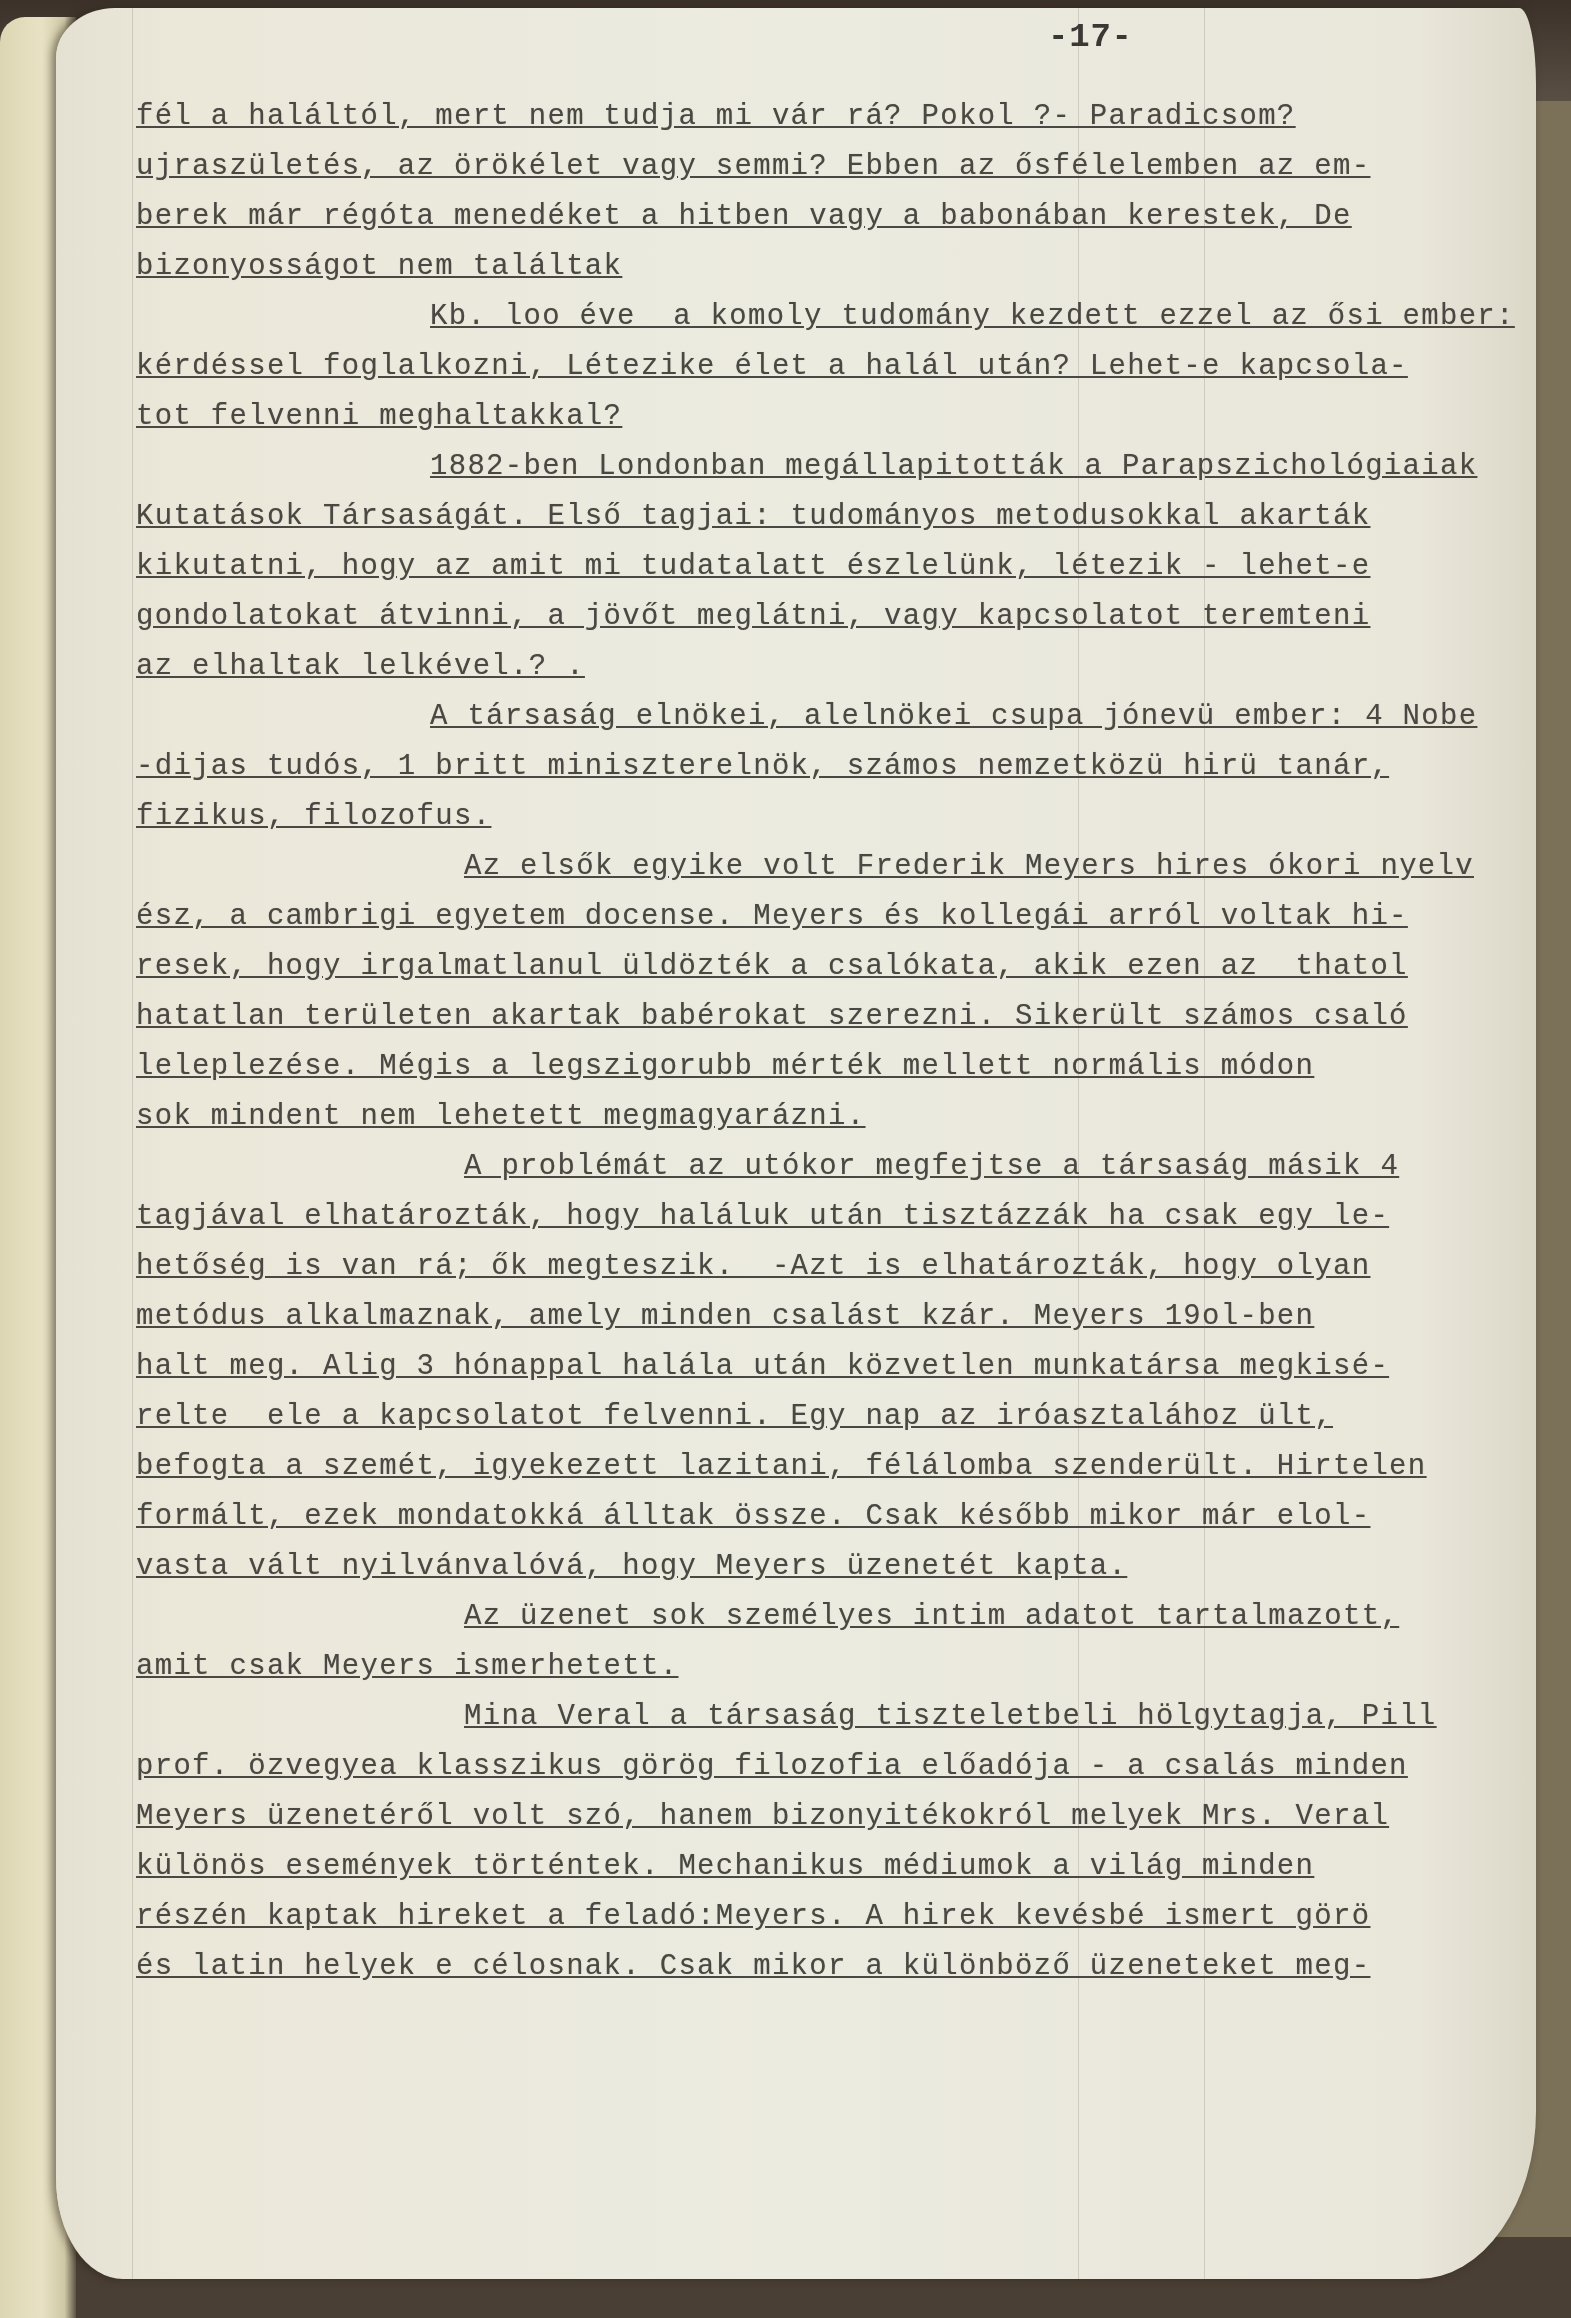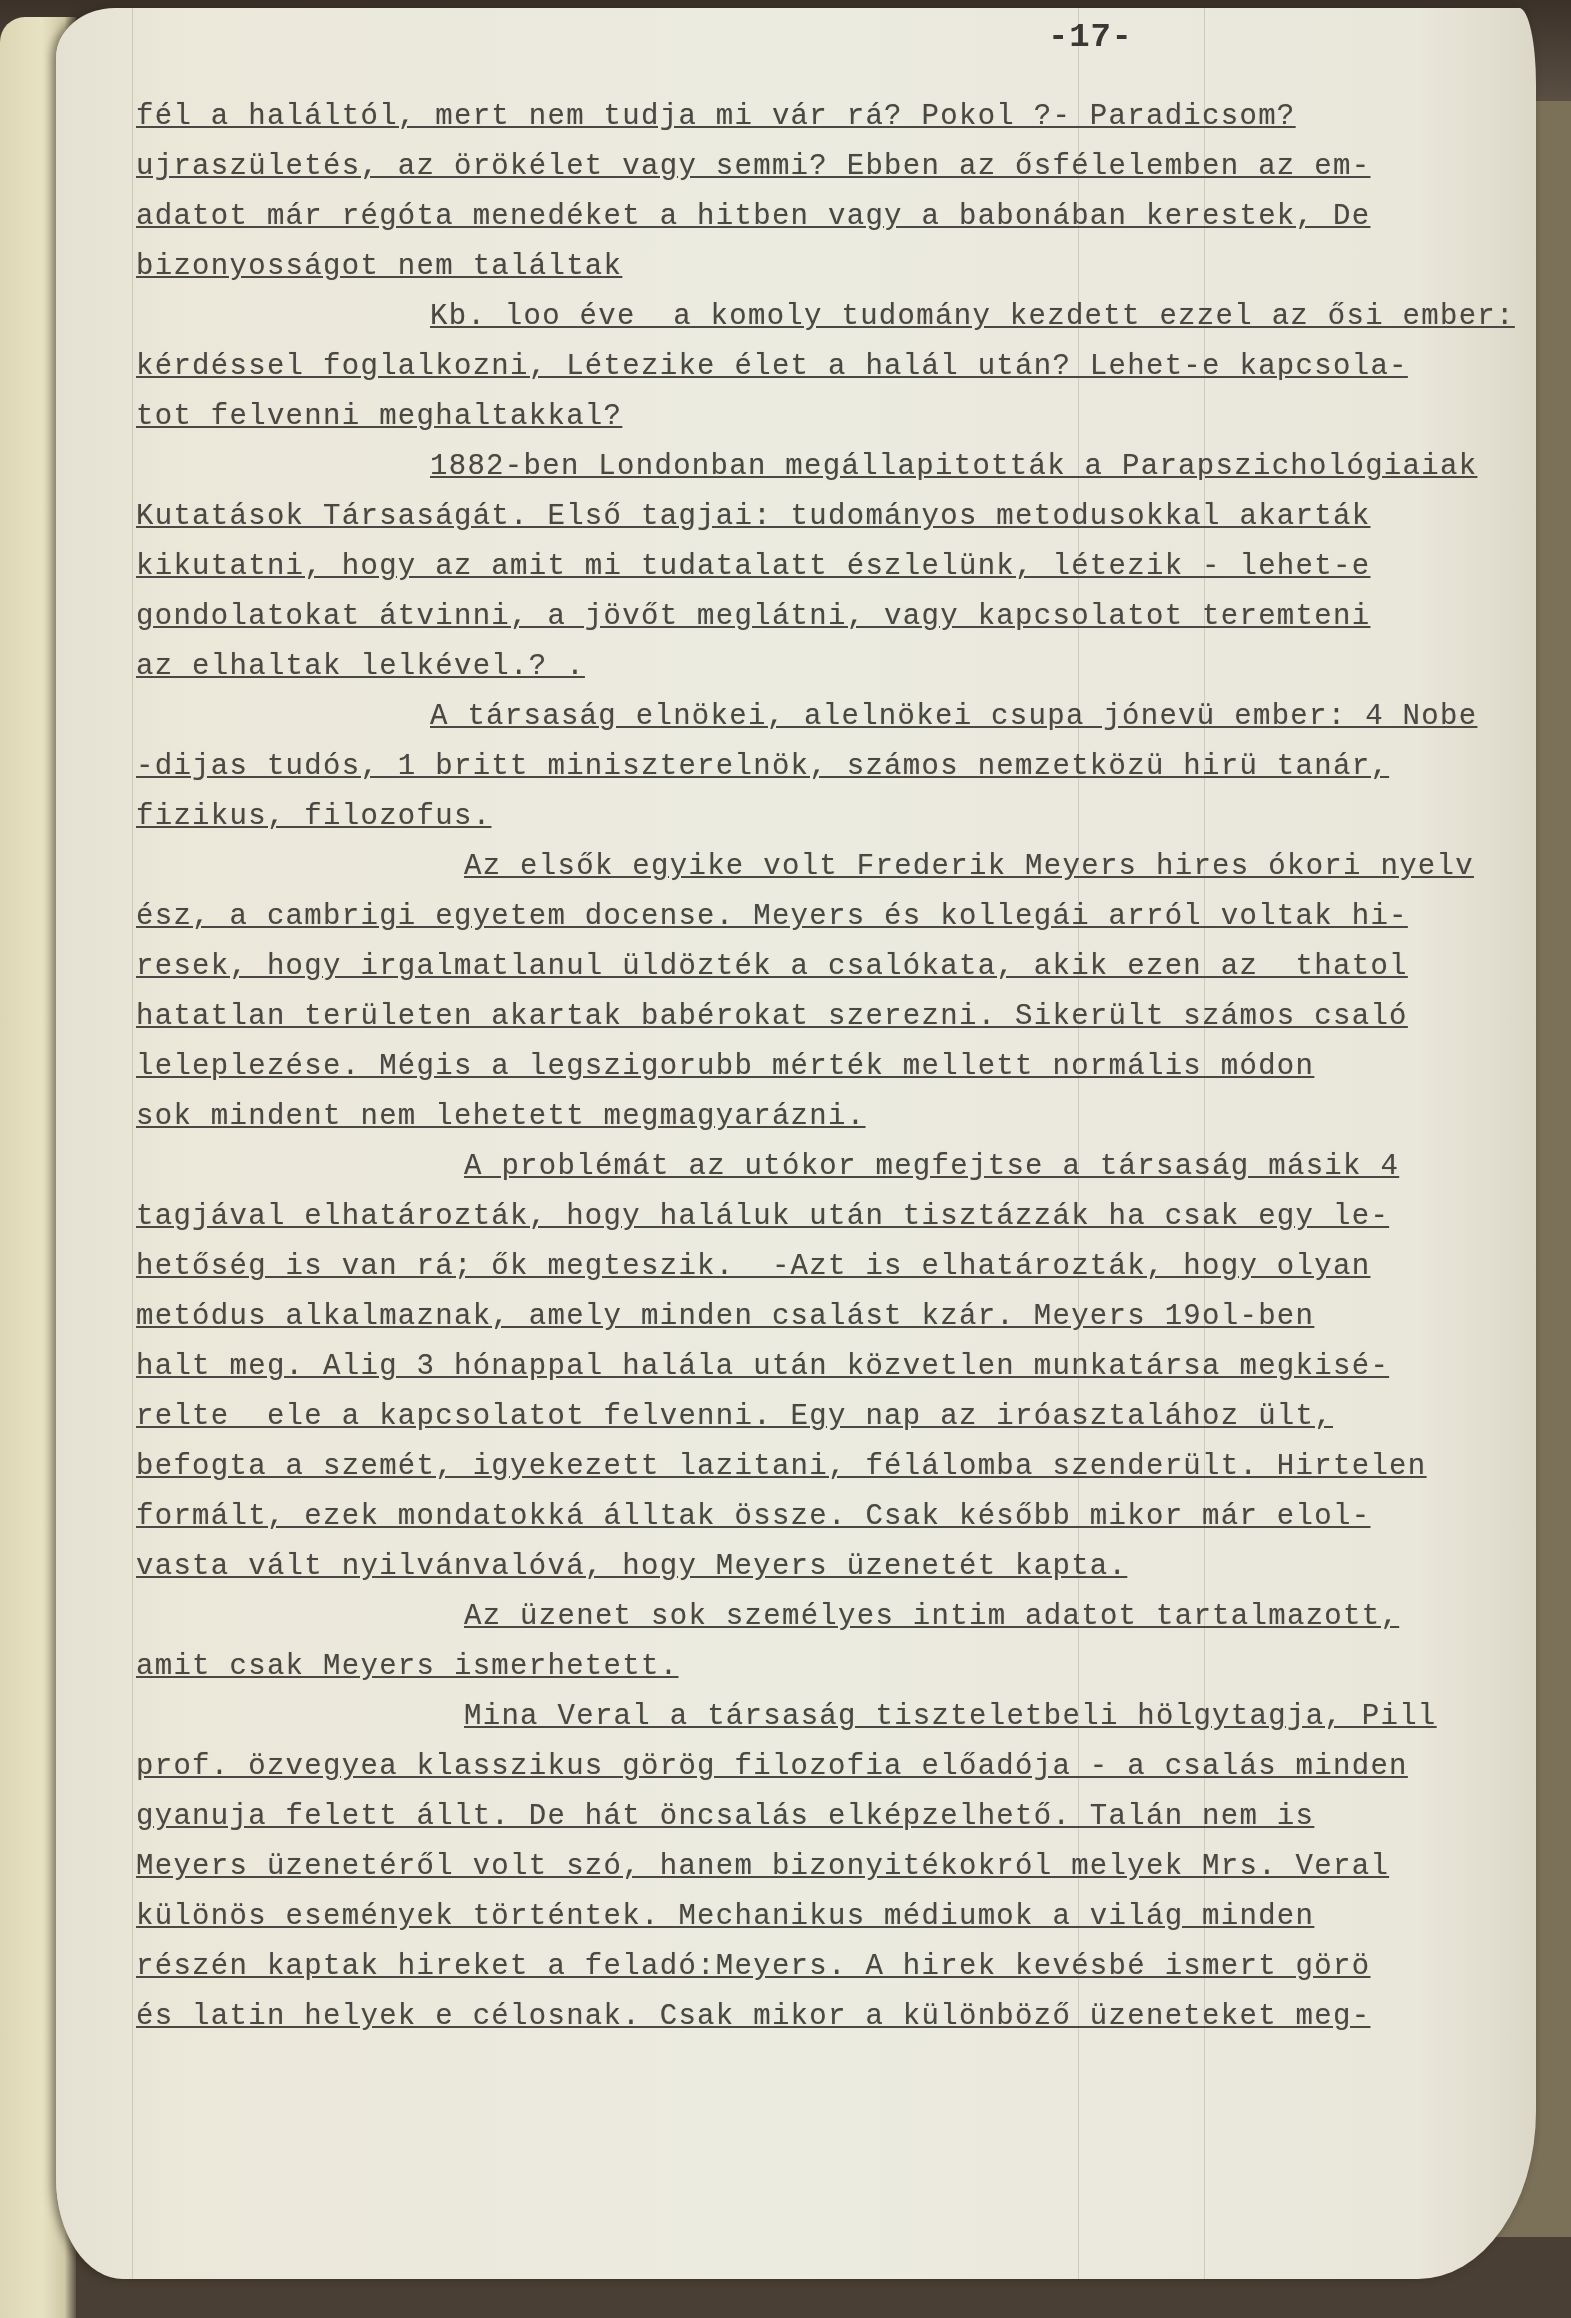--- a/index.html
+++ b/index.html
@@ -62,21 +62,21 @@
 <div class="page">
   <div class="margin-line" style="left:76px"></div>
   <div class="margin-line" style="left:1022px"></div>
   <div class="margin-line" style="left:1148px"></div>
 
   <div class="page-number">-17-</div>
 
   <div class="text-block">
     <div class="line">fél a haláltól, mert nem tudja mi vár rá? Pokol ?- Paradicsom?</div>
     <div class="line">ujraszületés, az örökélet vagy semmi? Ebben az ősfélelemben az em-</div>
-    <div class="line">adatot már régóta menedéket a hitben vagy a babonában kerestek, De</div>
+    <div class="line">berek már régóta menedéket a hitben vagy a babonában kerestek, De</div>
     <div class="line">bizonyosságot nem találtak</div>
     <div class="line indent-1">Kb. loo éve  a komoly tudomány kezdett ezzel az ősi ember:</div>
     <div class="line">kérdéssel foglalkozni, Létezike élet a halál után? Lehet-e kapcsola-</div>
     <div class="line">tot felvenni meghaltakkal?</div>
     <div class="line indent-1">1882-ben Londonban megállapitották a Parapszichológiaiak</div>
     <div class="line">Kutatások Társaságát. Első tagjai: tudományos metodusokkal akarták</div>
     <div class="line">kikutatni, hogy az amit mi tudatalatt észlelünk, létezik - lehet-e</div>
     <div class="line">gondolatokat átvinni, a jövőt meglátni, vagy kapcsolatot teremteni</div>
     <div class="line">az elhaltak lelkével.? .</div>
     <div class="line indent-1">A társaság elnökei, alelnökei csupa jónevü ember: 4 Nobe</div>
@@ -94,20 +94,19 @@
     <div class="line">metódus alkalmaznak, amely minden csalást kzár. Meyers 19ol-ben</div>
     <div class="line">halt meg. Alig 3 hónappal halála után közvetlen munkatársa megkisé-</div>
     <div class="line">relte  ele a kapcsolatot felvenni. Egy nap az iróasztalához ült,</div>
     <div class="line">befogta a szemét, igyekezett lazitani, félálomba szenderült. Hirtelen</div>
     <div class="line">formált, ezek mondatokká álltak össze. Csak később mikor már elol-</div>
     <div class="line">vasta vált nyilvánvalóvá, hogy Meyers üzenetét kapta.</div>
     <div class="line indent-2">Az üzenet sok személyes intim adatot tartalmazott,</div>
     <div class="line">amit csak Meyers ismerhetett.</div>
     <div class="line indent-2">Mina Veral a társaság tiszteletbeli hölgytagja, Pill</div>
     <div class="line">prof. özvegyea klasszikus görög filozofia előadója - a csalás minden</div>
-    <div class="line">gyanuja felett állt. De hát öncsalás elképzelhető. Talán nem is</div>
     <div class="line">Meyers üzenetéről volt szó, hanem bizonyitékokról melyek Mrs. Veral</div>
     <div class="line">különös események történtek. Mechanikus médiumok a világ minden</div>
     <div class="line">részén kaptak hireket a feladó:Meyers. A hirek kevésbé ismert görö</div>
     <div class="line">és latin helyek e célosnak. Csak mikor a különböző üzeneteket meg-</div>
   </div>
 </div>
 
 
 </body></html>

